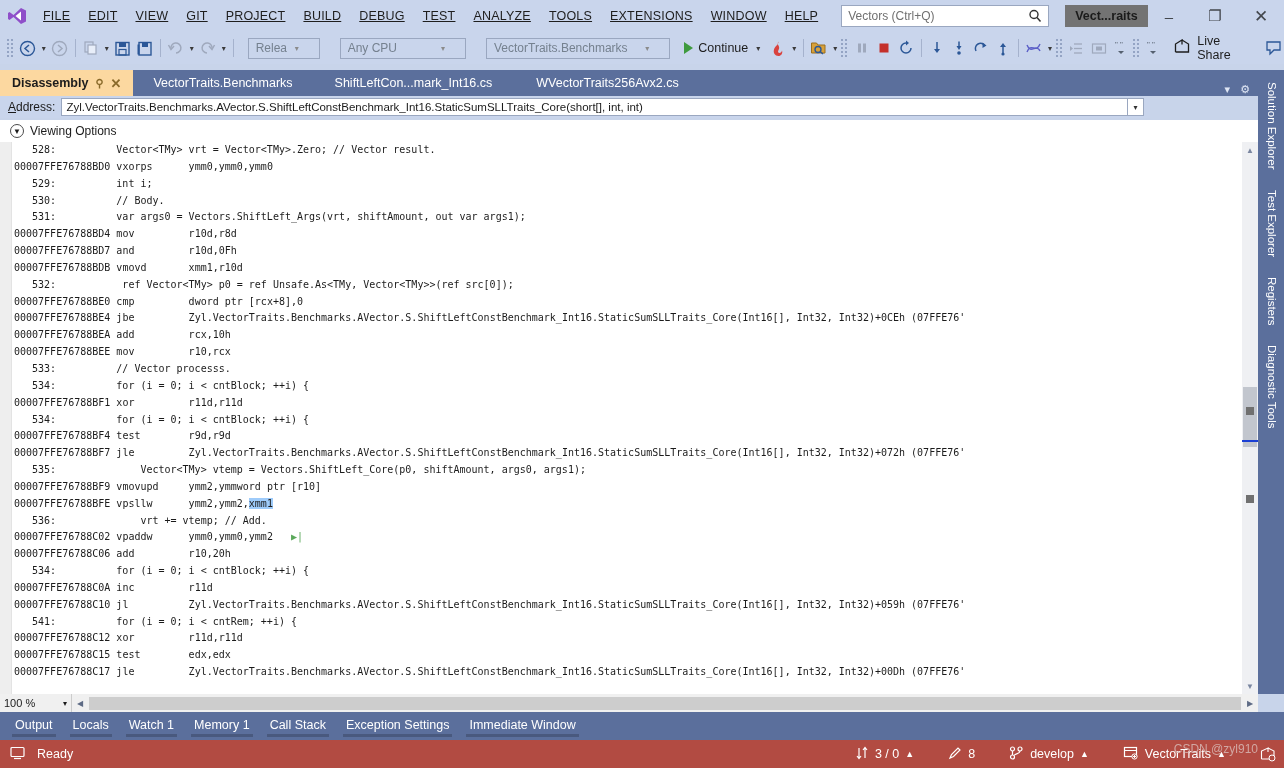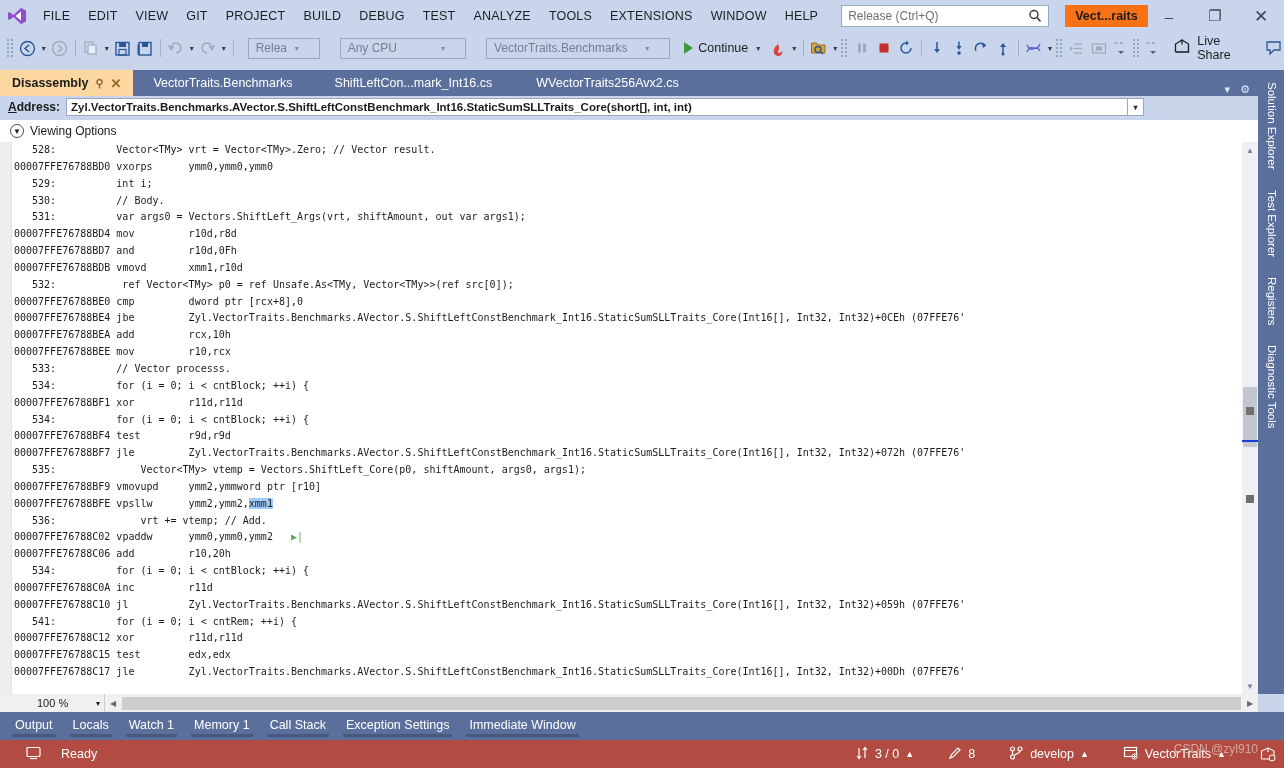--- a/index.html
+++ b/index.html
@@ -15,29 +15,29 @@
   .menubar {
     position: absolute; left: 0; top: 0; width: 1284px; height: 32px;
     background: #c9d5ec; display: flex; align-items: center;
   }
   .vs-logo { width: 34px; height: 32px; display:flex; align-items:center; justify-content:center; }
   .vs-logo svg { display:block; }
   .menu-item {
     font-size: 12.5px; color: #1e1e1e; padding: 0 9px; height: 32px;
     display: flex; align-items: center; white-space: nowrap; letter-spacing: .2px;
   }
-  .menu-item span.u { }
+  .menu-item span.u { text-decoration: underline; }
   .searchbox {
     margin-left: 14px; width: 208px; height: 22px; background: #ffffff;
     border: 1px solid #9aa7c0; display:flex; align-items:center; padding: 0 6px;
     font-size: 12px; color: #707070; position: relative;
   }
   .searchbox .mag { position:absolute; right: 6px; top: 2px; color:#333; }
   .proj-chip {
-    margin-left: 16px; background: #f97316; color: #1b1b1b; font-size: 12.5px;
+    margin-left: 16px; background: #737373; color: #1b1b1b; font-size: 12.5px;
     font-weight: bold; padding: 4px 10px; white-space: nowrap;
   }
   .wbtns { position:absolute; right: 0; top: 0; height: 32px; display: flex; }
   .wbtn { width: 46px; height: 32px; display:flex; align-items:center; justify-content:center; color:#43474d; font-size: 15px; }
   .wbtn.close { font-size: 17px; }
 
   
   .toolbar {
     position: absolute; left: 0; top: 32px; width: 1284px; height: 32px;
     background: #c9d5ec; display: flex; align-items: center; padding-left: 6px;
@@ -70,21 +70,21 @@
     font-size: 12.5px; color: #ffffff; white-space: nowrap;
   }
   .dtab.active { background:#fcd8a0; color:#1c1c1c; font-weight:bold; }
   .dtab .pin { font-size: 11px; color:#8a6a2a; }
   .dtab .x { font-size: 13px; color:#8a6a2a; }
   .tabstrip-right { margin-left:auto; display:flex; align-items:center; gap:10px; padding-right:8px; color:#dfe6f5; font-size:11px;}
 
   
   .addrbar {
     position:absolute; left:0; top:96px; width:1150px; height:22px;
-    background:#c9d5ec; display:flex; align-items:center; padding-left:8px;font-weight:bold;
+    background:#c9d5ec; display:flex; align-items:center; padding-left:8px;
   }
   .addr-label { font-size:12px; color:#1b1b1b; margin-right:6px; white-space:nowrap; }
   .addr-label u { text-decoration: underline; }
   .addr-input {
     flex:1; height:18px; background:#ffffff; border:1px solid #9aa7c0;
     font-size:11.5px; color:#1b1b1b; display:flex; align-items:center; padding:0 4px;
     font-family:"Liberation Sans", sans-serif; overflow:hidden; white-space:nowrap;
   }
   .addr-drop { width:16px; height:18px; border:1px solid #9aa7c0; border-left:none; background:#ffffff;
     display:flex; align-items:center; justify-content:center; font-size:8px; color:#333; margin-right:6px;}
@@ -112,21 +112,21 @@
     font-size: 10px; color: #1b1b1b;
   }
   .cl .addr { color: #1b1b1b; }
   .cl .srcnum { color: #1b1b1b; }
   .hl { background:#9ecbfa; }
   .stepmark { color:#5aa85a; }
 
   
   .hbar {
     position:absolute; left:0; top:694px; width:1258px; height:18px;
-    background:#f0f0f0; display:flex; align-items:center;padding-left:33px;
+    background:#f0f0f0; display:flex; align-items:center;
   }
   .zoombox {
     width:72px; height:18px; background:#f0f0f0; border-right:1px solid #ccc;
     display:flex; align-items:center; justify-content:space-between; padding:0 4px;
     font-size:11px; color:#1b1b1b;
   }
   .hscroll { flex:1; height:18px; background:#f0f0f0; display:flex; align-items:center; }
   .harrow { width:16px; text-align:center; font-size:8px; color:#5e6b85; }
   .hthumb { height:13px; background:#cdcdcd; flex:1; margin:0 1px; }
 
@@ -154,21 +154,21 @@
     background:#5b6f9c; display:flex; align-items:center; padding-left:6px; gap:2px;
   }
   .btab { font-size:12.5px; color:#ffffff; padding: 4px 9px 6px 9px; position:relative; white-space:nowrap;}
   .btab::after { content:""; position:absolute; left:6px; right:6px; bottom:1px; height:3px; background:#49597e; }
 
   
   .statusbar {
     position:absolute; left:0; top:740px; width:1284px; height:28px;
     background:#b24b42; display:flex; align-items:center; color:#ffffff; font-size:12.5px;
   }
-  .sb-left { display:flex; align-items:center; gap:20px; padding-left:26px; }
+  .sb-left { display:flex; align-items:center; gap:12px; padding-left:10px; }
   .sb-right { margin-left:auto; display:flex; align-items:center; gap:34px; padding-right:8px; }
   .sb-item { display:flex; align-items:center; gap:6px; white-space:nowrap; }
   .wm { position:absolute; right:26px; top:742px; color:#d8b7b3; font-size:12px; opacity:.85; }
 </style>
 </head>
 <body>
 
 <div class="app">
 
   <div class="menubar">
@@ -212,21 +212,21 @@
         <span class="u">EXTENSIONS</span>
       </div>
     <div class="menu-item">
         <span class="u">WINDOW</span>
       </div>
     <div class="menu-item">
         <span class="u">HELP</span>
       </div>
 
     <div class="searchbox">
-      <span>Release (Ctrl+Q)</span>
+      <span>Vectors (Ctrl+Q)</span>
       <span class="mag">
         <svg width="14" height="16" viewBox="0 0 14 16">
             <circle cx="6" cy="6.5" r="4" fill="none" stroke="#333" stroke-width="1.4"></circle>
             <line x1="9" y1="9.5" x2="12.5" y2="13.5" stroke="#333" stroke-width="1.5"></line>
           </svg>
       </span>
     </div>
 
     <div class="proj-chip">Vect...raits</div>
 

